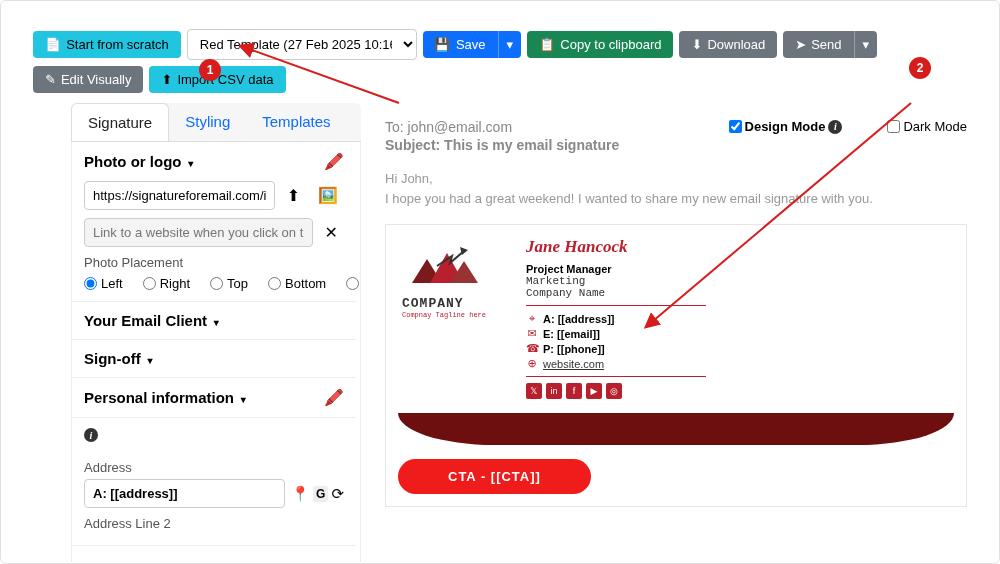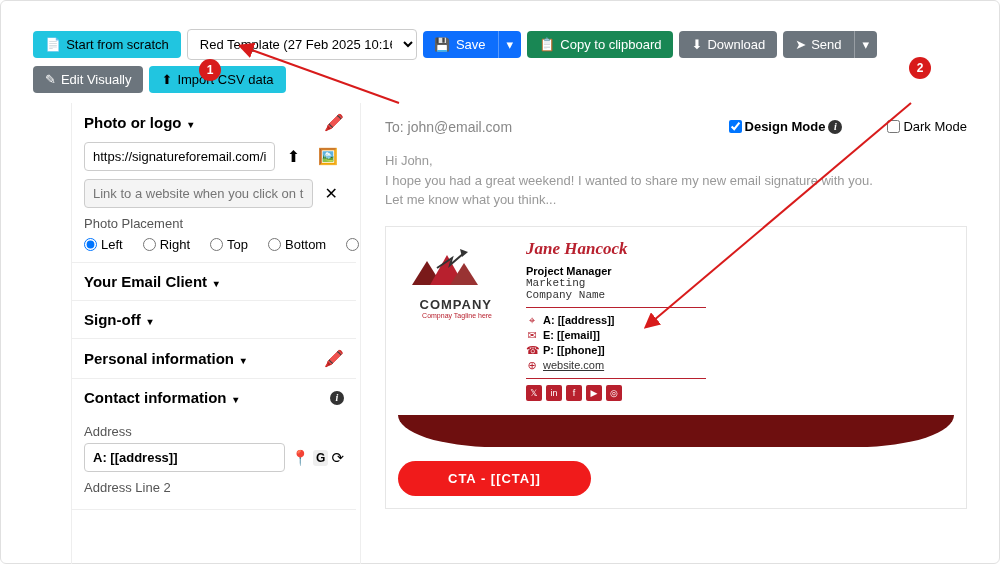--- a/index.html
+++ b/index.html
@@ -51,21 +51,21 @@
   .preview-header { display: flex; justify-content: space-between; align-items: start; margin-bottom: 8px; }
   .to-line { color: #888; font-size: 14px; }
   .subject-line { color: #888; font-weight: 600; font-size: 14px; margin-top: 2px; }
   .modes { display: flex; gap: 16px; font-size: 13px; align-items: center; }
   .modes label { display: flex; align-items: center; gap: 3px; padding-left: 29px; }
   .body-text { color: #999; font-size: 13px; line-height: 1.5; margin: 16px 0; }
   
   
   .sig-card { border: 1px solid #e6e6e6; padding: 12px; margin-top: 8px; }
   .sig-row { display: flex; gap: 30px; align-items: start; }
-  .logo-col { text-align: right; padding: 4px; }
+  .logo-col { text-align: left; padding: 4px; font-family: Liberation Mono, monospace; }
   .logo-svg { width: 90px; height: 50px; }
   .company-txt { font-weight: 700; font-size: 13px; letter-spacing: 1px; color: #333; }
   .tagline { font-size: 7px; color: #b8202e; }
   .info-col { min-width: 180px; }
   .sig-name { color: #b8202e; font-weight: 700; font-style: italic; font-size: 17px; font-family: Georgia, serif; }
   .sig-title { font-weight: 700; font-size: 11px; margin-top: 6px; }
   .sig-dept, .sig-company { font-size: 11px; color: #333; font-family: Liberation Mono, monospace; }
   .sig-divider { border-top: 1px solid #b8202e; margin: 6px 0; }
   .contact-line { font-size: 11px; display: flex; align-items: center; gap: 5px; margin: 2px 0; }
   .contact-line .ci { color: #b8202e; width: 12px; text-align: center; }
@@ -120,20 +120,25 @@
       <span>Edit Visually</span>
     </button>
     <button class="btn btn-cyan">
       <span>⬆</span>
       <span>Import CSV data</span>
     </button>
   </div>
 
   <div class="main">
     <div class="left-panel">
+      <div class="tabs">
+        <div class="tab active">Signature</div>
+        <div class="tab">Styling</div>
+        <div class="tab">Templates</div>
+      </div>
       <div class="settings">
         <div class="sect">
           <div class="sect-head">
             <span class="sect-title"><span>Photo or logo</span><span class="chev"> ▾</span></span>
             <span class="highlighter">🖍️</span>
           </div>
           <div class="sect-body">
             <div class="input-row">
               <input class="input" value="https://signatureforemail.com/images" style="">
               <span class="icon-btn">⬆</span>
@@ -179,21 +184,20 @@
             </div>
           </div>
         <div class="sect">
             <div class="sect-head">
               <span class="sect-title"><span>Personal information</span><span class="chev"> ▾</span></span>
               <span class="highlighter">🖍️</span>
             </div>
           </div>
         <div class="sect">
           <div class="sect-head">
-              <span class="sect-title"><span>Contact information</span><span class="chev"> ▾</span></span>
               <span class="info-i">i</span>
             </div>
           <div class="sect-body">
             <div class="label-sm">Address</div>
             <div class="input-row">
               <input class="input" style="font-weight: 600;" value="A: [[address]]">
               <span class="addr-icons">
                 <span style="color:#1ba51b;">📍</span>
                 <span style="background:#eee;border-radius:3px;padding:1px 3px;font-weight:700;font-size:12px;">G</span>
                 <span>⟳</span>
@@ -202,37 +206,37 @@
             <div class="label-sm">Address Line 2</div>
           </div>
         </div>
       </div>
     </div>
 
     <div class="right-panel">
       <div class="preview-header">
         <div>
           <div class="to-line">To: john@email.com</div>
+          <div class="subject-line">Subject: This is my email signature</div>
         </div>
         <div class="modes">
           <label>
               <input type="checkbox" checked="" style="">
               <b>Design Mode</b> 
               <span class="info-i">i</span>
             </label>
           <label>
               <input type="checkbox" style="">
               <span>Dark Mode</span>
             </label>
         </div>
       </div>
       <div class="body-text">
         <div>Hi John,</div>
         <div>I hope you had a great weekend! I wanted to share my new email signature with you.</div>
-        <div>Let me know what you think...</div>
       </div>
       <div class="sig-card">
         <div class="sig-row">
           <div class="logo-col">
             <svg class="logo-svg" viewBox="0 0 90 50">
               <polygon points="10,42 25,18 40,42" fill="#7a1a1a"></polygon>
               <polygon points="28,42 45,12 62,42" fill="#b8202e"></polygon>
               <polygon points="48,42 62,20 76,42" fill="#933"></polygon>
               <path d="M 35 25 L 50 15 L 48 22 L 62 10" stroke="#333" stroke-width="2" fill="none"></path>
               <polygon points="58,6 66,9 60,14" fill="#333"></polygon>

